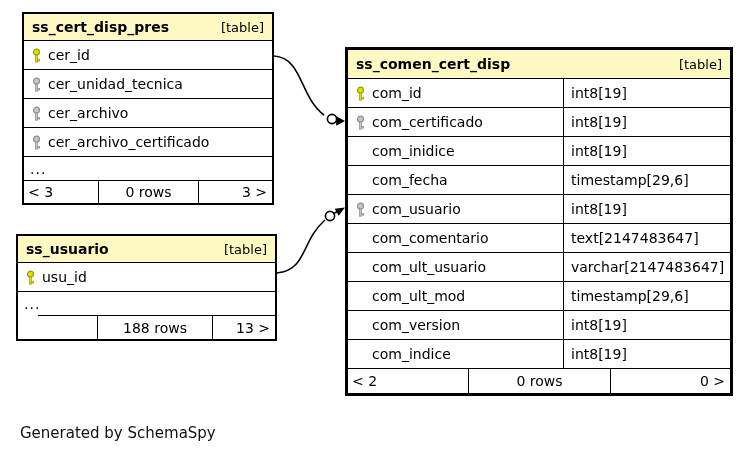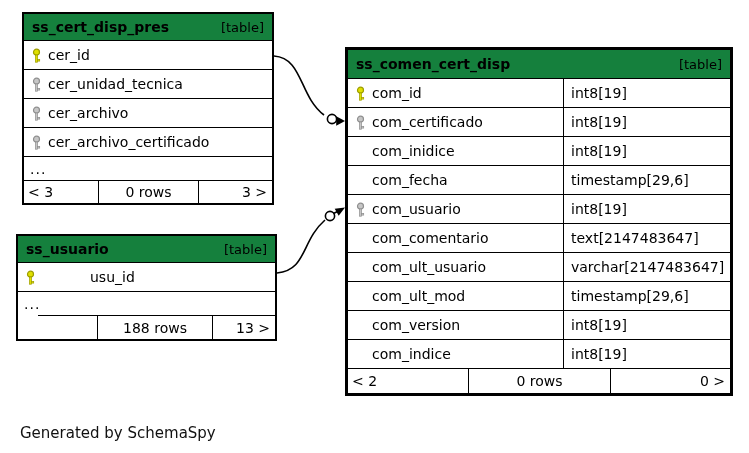--- a/index.html
+++ b/index.html
@@ -4,21 +4,21 @@
 <style>
   * { margin:0; padding:0; box-sizing:border-box; }
   html,body { width:749px; height:453px; background:#ffffff; overflow:hidden;
     font-family:"DejaVu Sans", "Liberation Sans", sans-serif; color:#000; }
   #stage { position:relative; width:749px; height:453px; }
 
   
   .entity { position:absolute; background:#fff; border:2px solid #000; }
   .entity.focus { border-width:3px; }
 
-  .thead { background:#15803d; display:flex; align-items:center;
+  .thead { background:#fef9c3; display:flex; align-items:center;
     justify-content:space-between; padding:0 8px; }
   .tname { font-weight:bold; font-size:14px; white-space:nowrap; }
   .ttype { font-size:13px; white-space:nowrap; }
 
   .trow { display:flex; align-items:center; border-top:1.5px solid #000; }
   .kicon { width:24px; display:flex; justify-content:center; align-items:center; flex:0 0 24px; }
   .cname { font-size:14px; white-space:nowrap; }
   .ctype-cell { flex:1 1 auto; align-self:stretch; display:flex; align-items:center;
     border-left:1.5px solid #000; padding-left:7px; font-size:14px; white-space:nowrap; }
 
@@ -34,21 +34,21 @@
   
   #t1 { left:22px; top:12px; width:252px; }
   #t1 .thead { height:26px; }
   #t1 .trow  { height:29px; }
   #t1 .tdots { height:24px; }
   #t1 .tfoot { height:23px; }
   #t1 .fl { width:74px; } #t1 .fc { width:100px; }
 
   #t2 { left:16px; top:234px; width:261px;text-align:center; }
   #t2 .thead { height:26px; }
-  #t2 .trow  { height:29px;gap:48px; }
+  #t2 .trow  { height:29px; }
   #t2 .tdots { height:24px; }
   #t2 .tfoot { height:24px;margin-left:20px; }
   #t2 .fl { width:59px; } #t2 .fc { width:115px; }
 
   #t3 { left:345px; top:47px; width:388px; }
   #t3 .thead { height:28px; }
   #t3 .trow  { height:29px; }
   #t3 .tfoot { height:25px; }
   #t3 .cname { flex:0 0 191px; }
   #t3 .fl { width:120px; } #t3 .fc { width:142px; }

